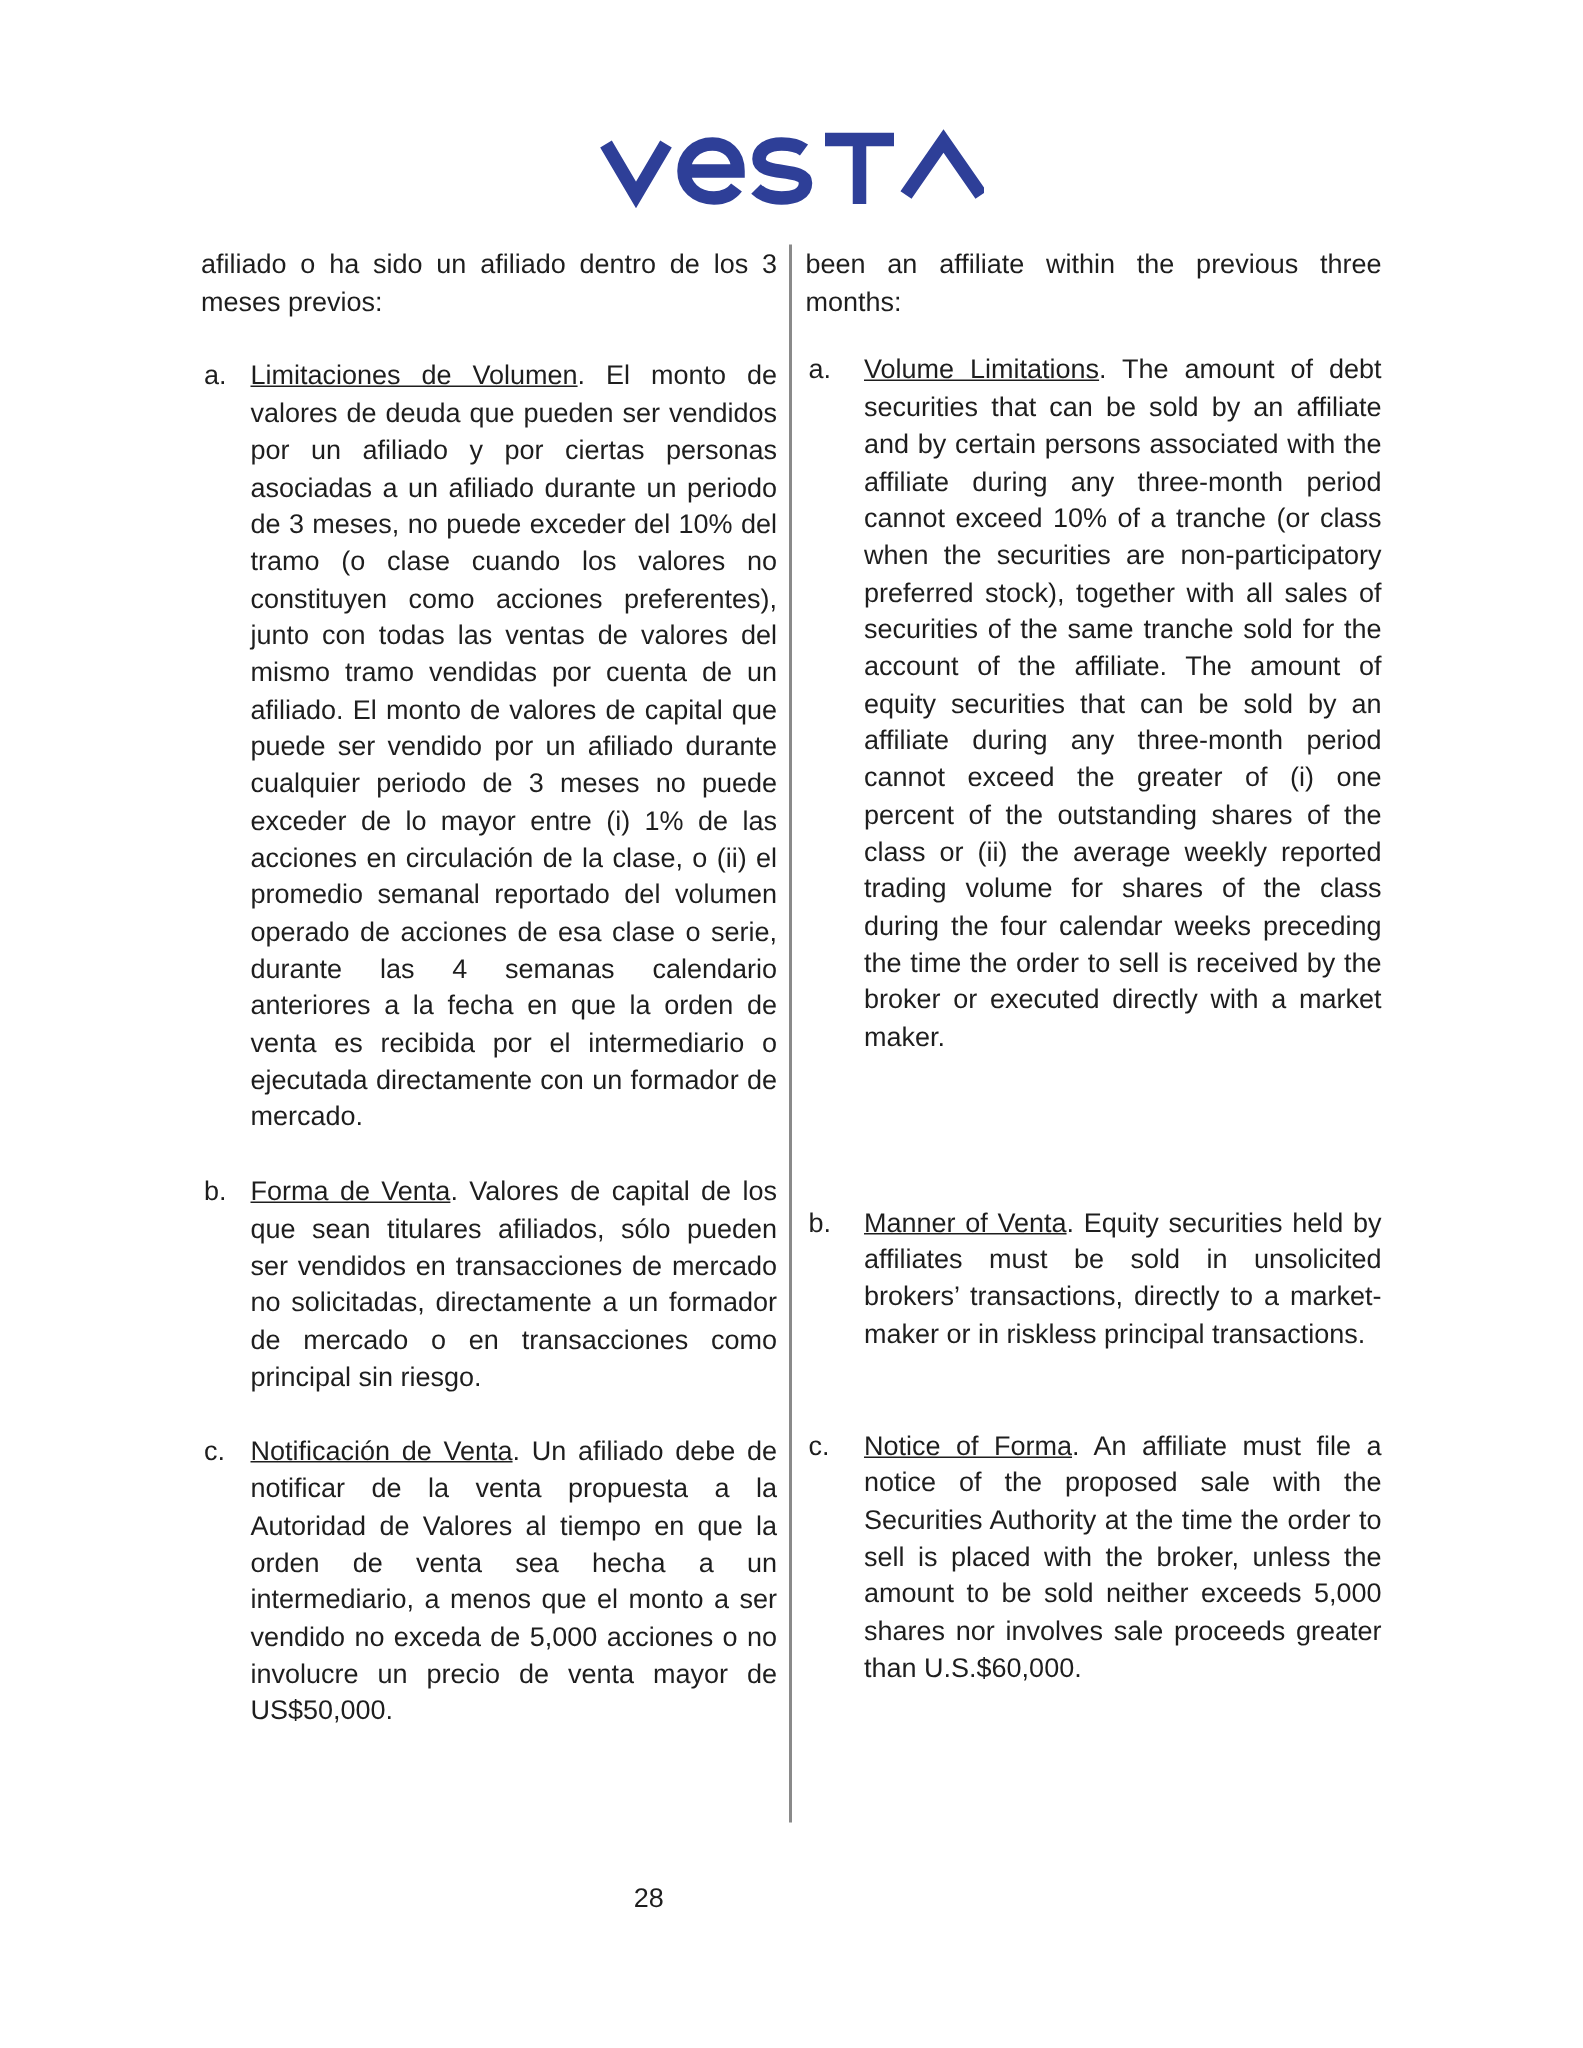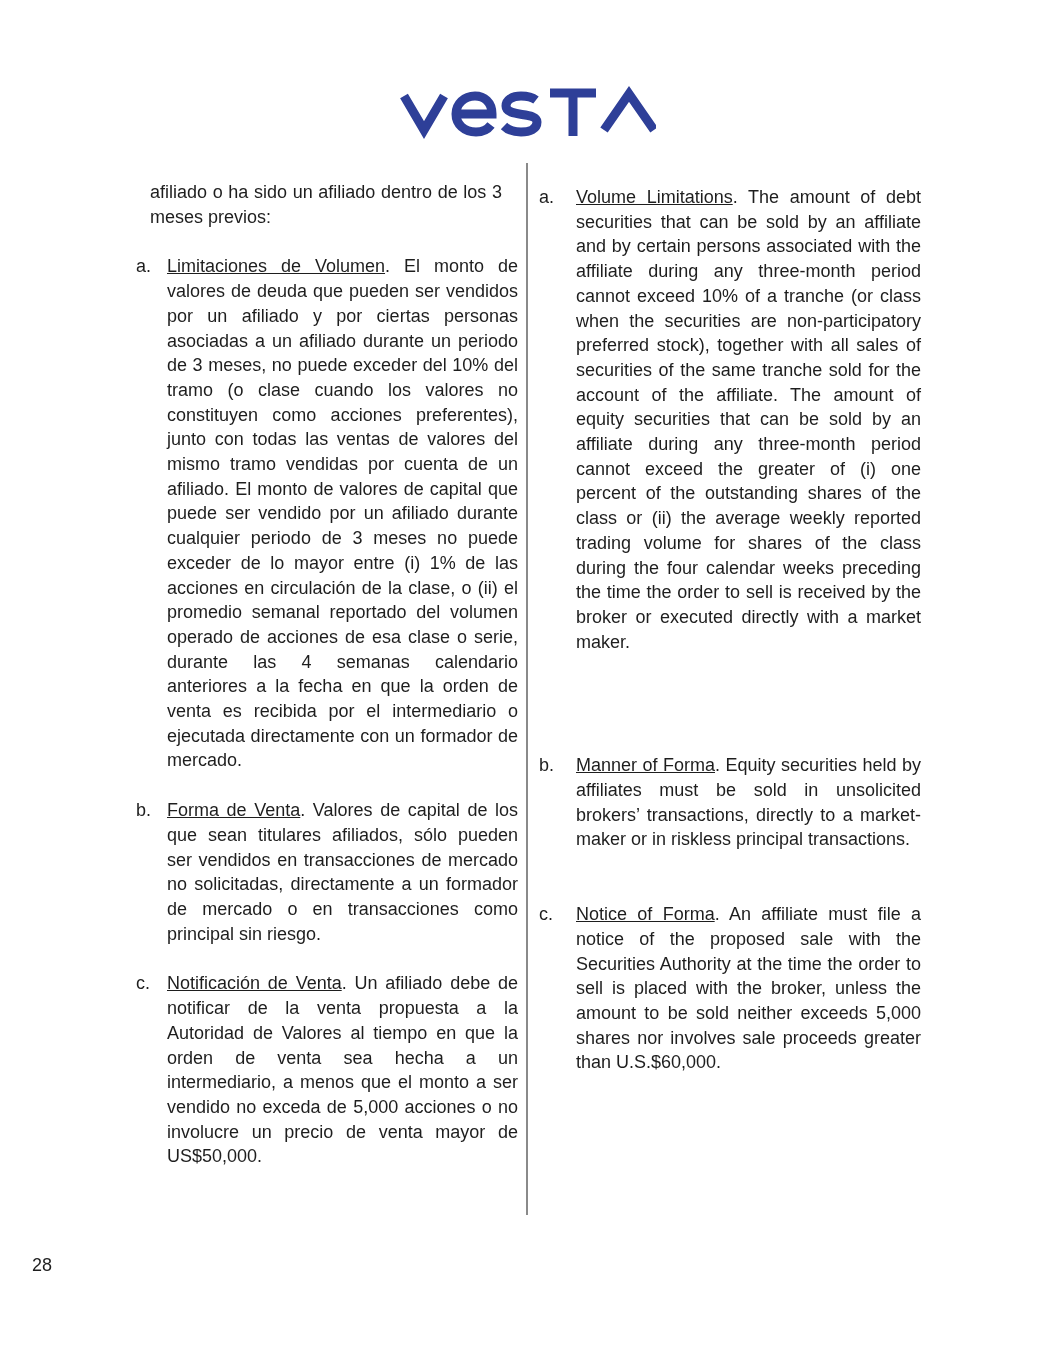--- a/index.html
+++ b/index.html
@@ -3,26 +3,26 @@
   <meta charset="utf-8">
   <style>
     html, body { margin: 0; padding: 0; background: #ffffff; }
     body { width: 1055px; height: 1365px; position: relative; overflow: hidden;
            font-family: "Liberation Sans", sans-serif; color: #1e1e1e; }
     .logo { position: absolute; left: 400px; top: 84px; width: 256px; height: 56px; }
     .divider { position: absolute; left: 526px; top: 163px; width: 1.5px; height: 1052px; background: #8a8a8a; }
     .col { position: absolute; top: 164px; width: 384px; font-size: 18px; line-height: 24.7px; }
     .col.left { left: 134px; }
     .col.right { left: 537px; }
-    .intro { text-align: justify; margin: 16px; }
+    .intro { text-align: justify; margin: 0; }
     .item { position: relative; padding-left: 33px; text-align: justify; margin: 0; }
     .item .marker { position: absolute; left: 2px; top: 0; }
     .item .heading { text-decoration: underline; }
     .right .item { padding-left: 39px; }
-    .page-number { position: absolute; top: 1255px; left: 0; width: 865px; font-size: 18px; margin-left: 32px; }
+    .page-number { position: absolute; top: 1255px; left: 0; width: 865px; text-align: center; font-size: 18px; }
   </style>
 </head>
 <body>
 
 <svg class="logo" viewBox="0 0 256 56">
   <g fill="none" stroke="#2E3F98" stroke-width="9" stroke-linejoin="miter">
     <path d="M4 12 L24 46 L44 12"></path>
     <path d="M58 30 L92 30 C92 18 84 12 75 12 C64 12 56 20 56 30 C56 40 64 48 76 48 C83 48 88 45 91 41"></path>
     <path d="M136 16 C132 13 127 12 121 12 C112 12 106 16 106 22 C106 34 137 27 137 38 C137 45 130 48 121 48 C114 48 108 46 104 42"></path>
     <path d="M150 9 L196 9 M173 9 L173 52"></path>
@@ -39,24 +39,25 @@
   </p>
   <p class="item" style="margin-top:25px;">
     <span class="marker">b.</span><span class="heading">Forma de Venta</span><span>. Valores de capital de los que sean titulares afiliados, sólo pueden ser vendidos en transacciones de mercado no solicitadas, directamente a un formador de mercado o en transacciones como principal sin riesgo.</span>
   </p>
   <p class="item" style="margin-top:25px;">
     <span class="marker">c.</span><span class="heading">Notificación de Venta</span><span>. Un afiliado debe de notificar de la venta propuesta a la Autoridad de Valores al tiempo en que la orden de venta sea hecha a un intermediario, a menos que el monto a ser vendido no exceda de 5,000 acciones o no involucre un precio de venta mayor de US$50,000.</span>
   </p>
 </div>
 
 <div class="col right">
+  <p class="intro">been an affiliate within the previous three months:</p>
   <p class="item" style="margin-top:21px;">
     <span class="marker">a.</span><span class="heading">Volume Limitations</span><span>.  The amount of debt securities that can be sold by an affiliate and by certain persons associated with the affiliate during any three-month period cannot exceed 10% of a tranche (or class when the securities are non-participatory preferred stock), together with all sales of securities of the same tranche sold for the account of the affiliate.  The amount of equity securities that can be sold by an affiliate during any three-month period cannot exceed the greater of (i) one percent of the outstanding shares of the class or (ii) the average weekly reported trading volume for shares of the class during the four calendar weeks preceding the time the order to sell is received by the broker or executed directly with a market maker.</span>
   </p>
   <p class="item" style="margin-top:99px;">
-    <span class="marker">b.</span><span class="heading">Manner of Forma</span><span>.  Equity securities held by affiliates must be sold in unsolicited brokers’ transactions, directly to a market-maker or in riskless principal transactions.</span>
+    <span class="marker">b.</span><span class="heading">Manner of Venta</span><span>.  Equity securities held by affiliates must be sold in unsolicited brokers’ transactions, directly to a market-maker or in riskless principal transactions.</span>
   </p>
   <p class="item" style="margin-top:50px;">
     <span class="marker">c.</span><span class="heading">Notice of Forma</span><span>.  An affiliate must file a notice of the proposed sale with the Securities Authority at the time the order to sell is placed with the broker, unless the amount to be sold neither exceeds 5,000 shares nor involves sale proceeds greater than U.S.$60,000.</span>
   </p>
 </div>
 
 <div class="page-number">28</div>
 
 </body></html>

